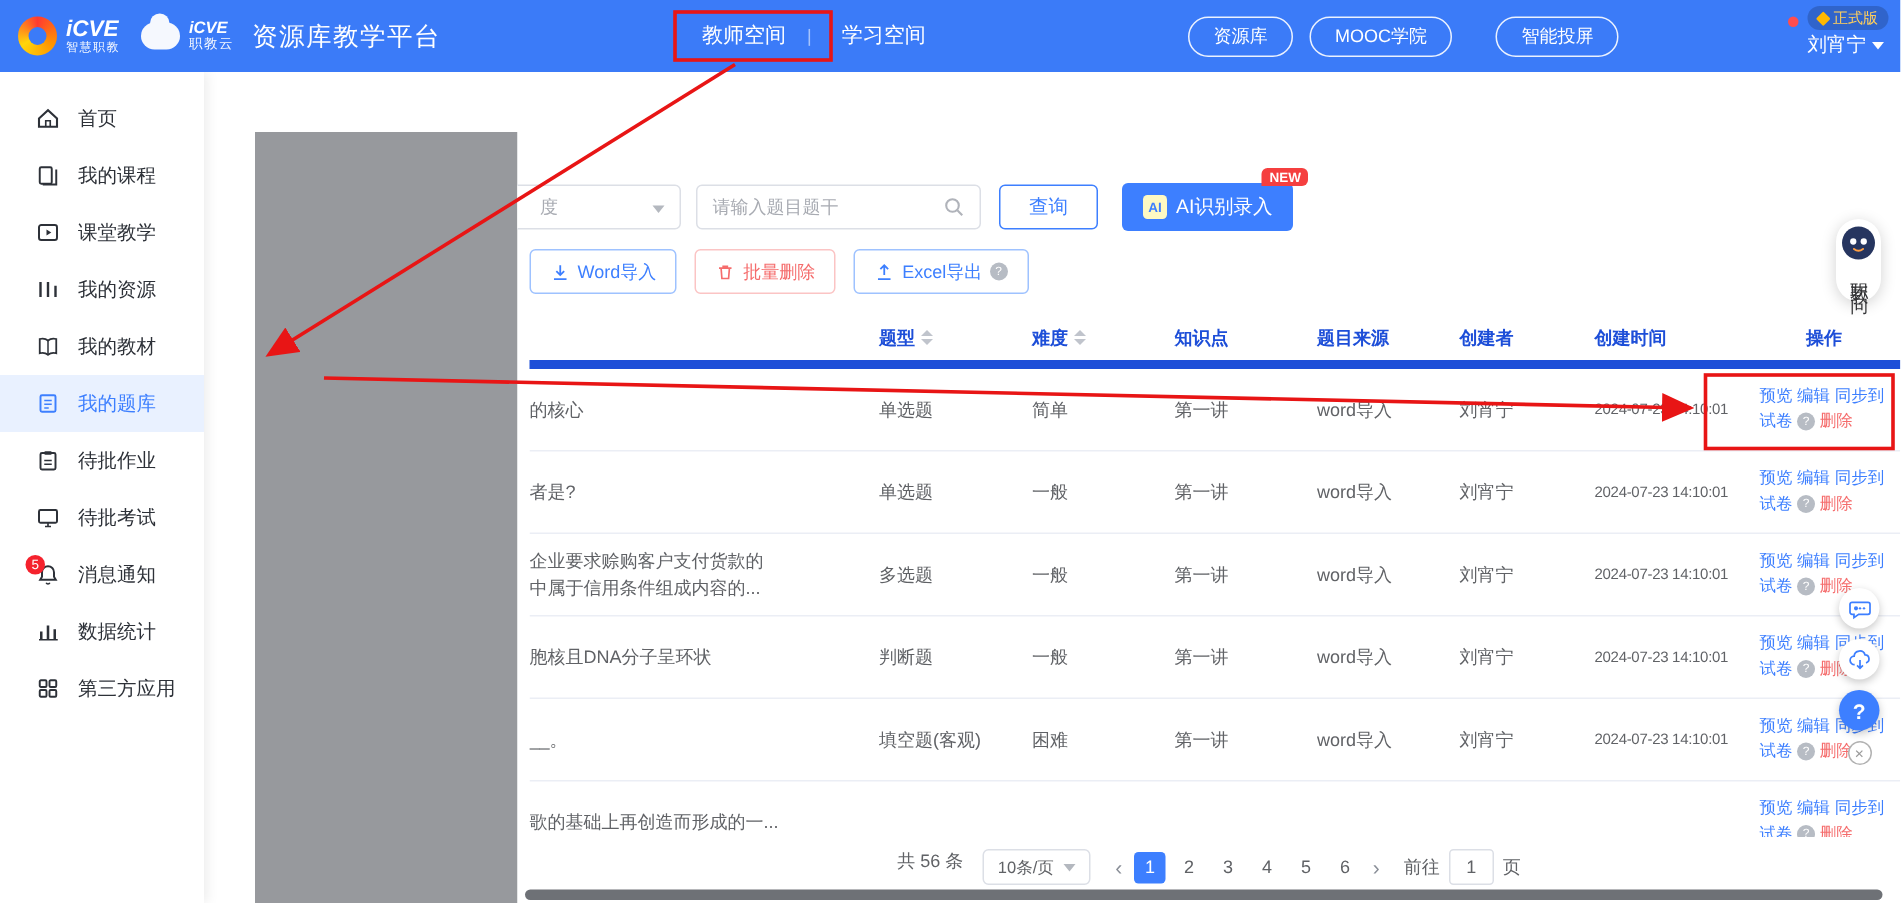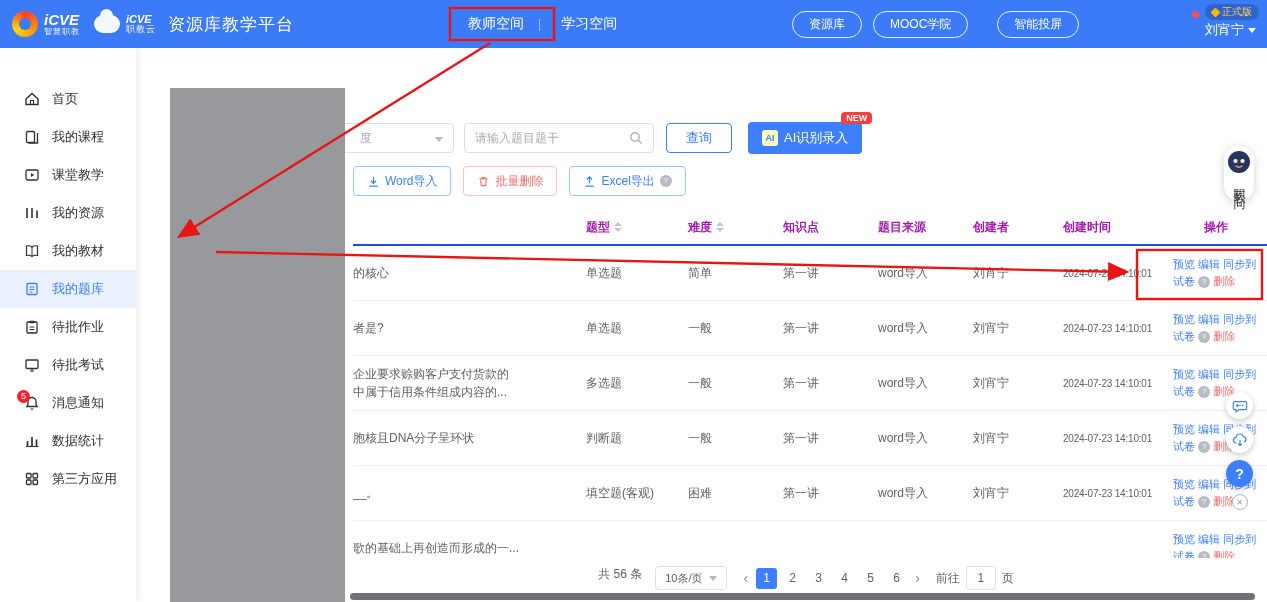--- a/index.html
+++ b/index.html
@@ -64,21 +64,21 @@
   .user-block { position: absolute; right: 8px; top: 4px; display: flex; flex-direction: column; align-items: flex-start; gap: 1px; cursor: pointer; }
   .edition-badge { display: flex; align-items: center; gap: 3px; background: rgba(0,0,0,.18); border-radius: 8px; padding: 1px 7px; }
   .edition-icon { width: 7px; height: 7px; background: #ffb800; transform: rotate(45deg); border-radius: 1px; }
   .edition-text { color: #ffcf5c; font-size: 10px; }
   .user-name { font-size: 13px; display: flex; align-items: center; gap: 4px; }
   .caret-down { width: 0; height: 0; border-left: 4px solid transparent; border-right: 4px solid transparent; border-top: 5px solid #fff; display: inline-block; }
 
   
   .sidebar {
     position: absolute; top: 48px; left: 0; width: 136px; bottom: 0;
-    background: #fff; z-index: 5; box-shadow: 2px 0 8px rgba(0,0,0,.08); padding-top: 32px;
+    background: #fff; z-index: 5; box-shadow: 2px 0 8px rgba(0,0,0,.08); padding-top: 12px;
   }
   .side-item {
     height: 38px; display: flex; align-items: center; gap: 12px;
     padding-left: 24px; font-size: 13px; color: #2d3138; cursor: pointer; white-space: nowrap;
   }
   .side-item svg { width: 16px; height: 16px; flex: 0 0 auto; }
   .side-item.active { background: #e9f1ff; color: #3d7fff; }
   .icon-wrap { position: relative; display: inline-flex; }
   .side-badge {
     position: absolute; top: -5px; left: -7px; min-width: 13px; height: 13px; border-radius: 7px;
@@ -138,22 +138,22 @@
 
   .help-badge {
     display: inline-flex; width: 12px; height: 12px; border-radius: 50%; background: #b7bcc4;
     color: #fff; font-size: 8px; line-height: 12px; justify-content: center; align-items: center;
     vertical-align: 1px; flex: 0 0 auto; cursor: pointer;
   }
 
   
   .qtable { margin-top: 14px; }
   .thead {
-    display: flex; height: 36px; align-items: center; border-bottom: 2px solid #1d4ed8;
-    color: #a21caf; font-weight: bold; font-size: 12px; margin-left: 8px;
+    display: flex; height: 36px; align-items: center; border-bottom: 6px solid #1d4ed8;
+    color: #1d4ed8; font-weight: bold; font-size: 12px; margin-left: 8px;
   }
   .col-stem { width: 225px; padding-left: 0; }
   .col-type { width: 102px; padding-left: 8px; }
   .col-diff { width: 95px; padding-left: 8px; }
   .col-know { width: 95px; padding-left: 8px; }
   .col-source { width: 95px; padding-left: 8px; }
   .col-creator { width: 90px; padding-left: 8px; }
   .col-created { width: 110px; padding-left: 8px; }
   .col-actions { width: 94px; padding-left: 8px; }
   .thead .col-actions { text-align: center; }

